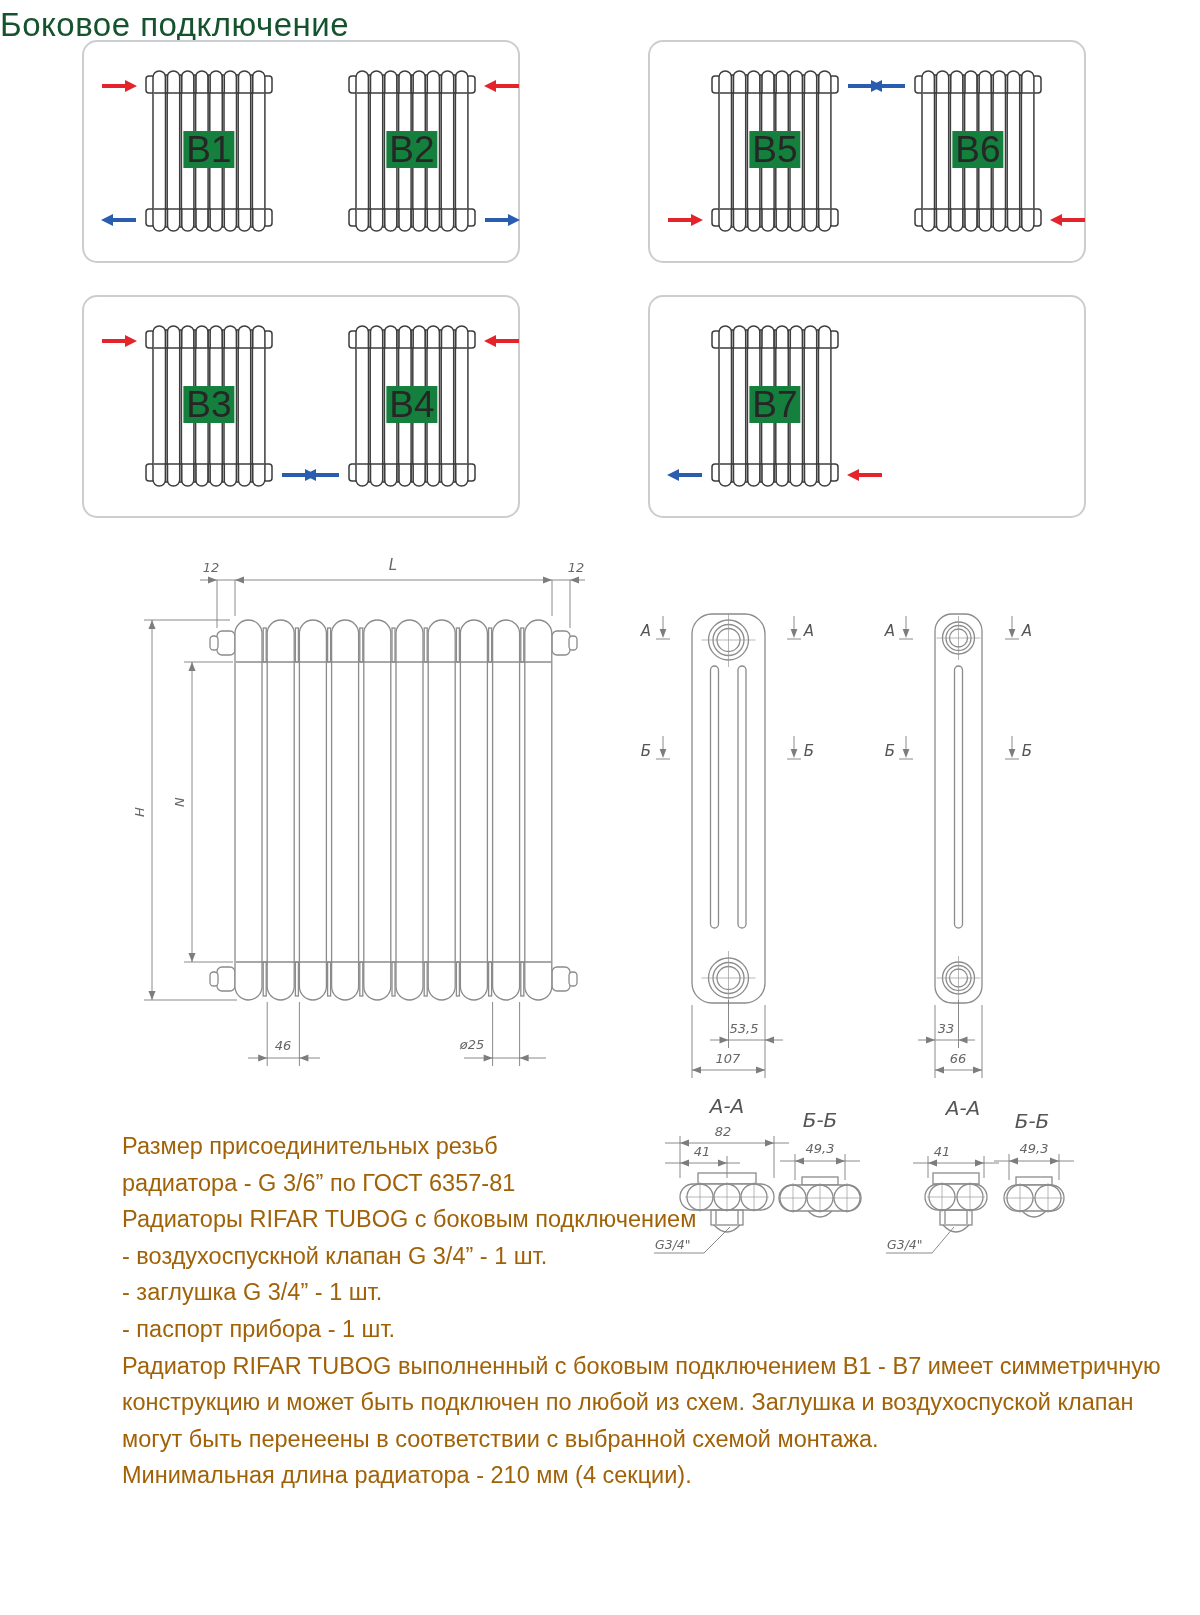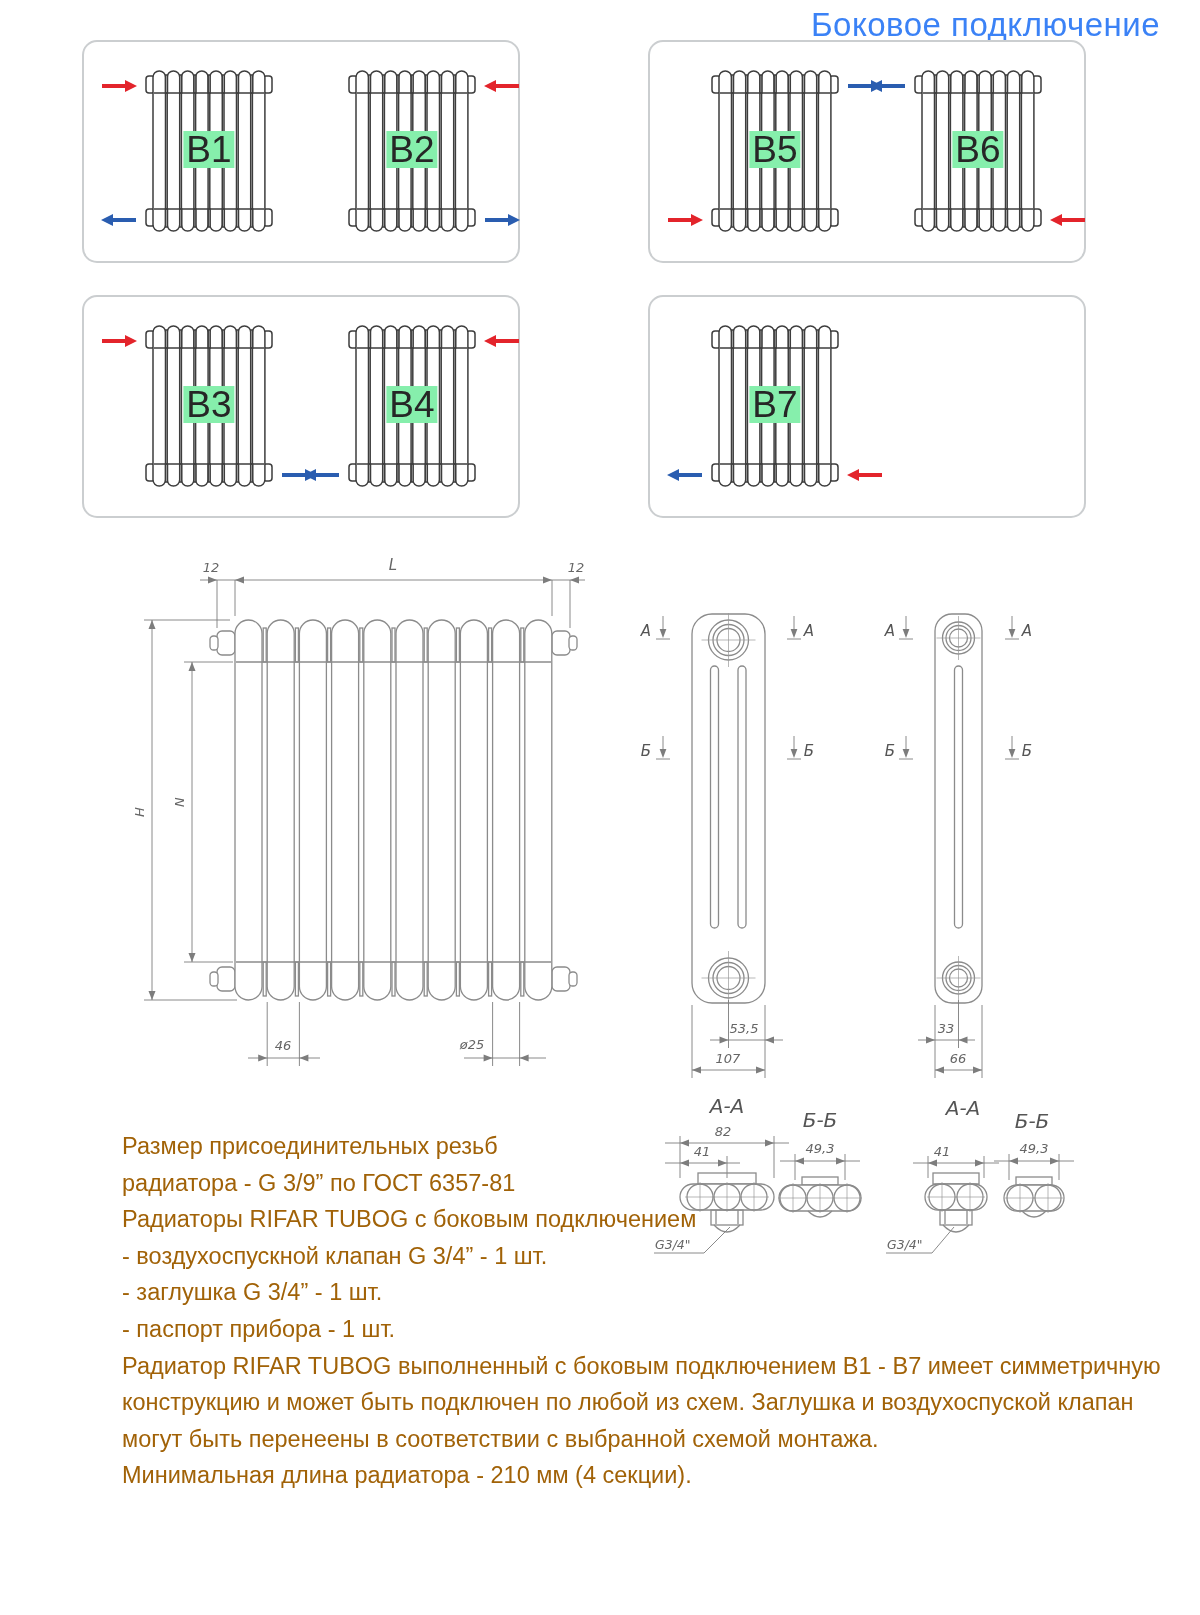--- a/index.html
+++ b/index.html
@@ -1,33 +1,33 @@
 <!DOCTYPE html>
 <html><head>
 <meta charset="utf-8">
 <style>
   html,body{margin:0;padding:0;background:#fff;}
   .page{position:relative;width:1200px;height:1615px;background:#fff;overflow:hidden;
         font-family:"Liberation Sans",sans-serif;}
-  .title{position:absolute;left:0;top:6px;width:1160px;text-align:right;
-         font-size:33px;font-weight:300;letter-spacing:.5px;color:#3b82f6;}
+  .title{position:absolute;left:0;top:6px;width:1160px;text-align:left;
+         font-size:33px;font-weight:300;letter-spacing:.5px;color:#14532d;}
   
   .scheme-box{position:absolute;width:438px;height:223px;border:2px solid #cbced0;
               border-radius:15px;background:#fff;box-sizing:border-box;}
   #box1{left:82px;top:40px}
   #box2{left:648px;top:40px}
   #box3{left:82px;top:295px}
   #box4{left:648px;top:295px}
   .scheme-cell{position:absolute;top:20px;width:128px;height:178px;}
   .cell-a{left:61px}
   .cell-b{left:264px}
   .rad-svg{display:block;width:128px;height:178px;}
   .rs{fill:#fff;stroke:#3d3d3d;stroke-width:1.5;}
   .rad-label{position:absolute;left:50%;top:50%;transform:translate(-50%,-54%);
-             font-size:37px;color:#262626;background:#86efac;padding:0 3px;line-height:1;}
+             font-size:37px;color:#262626;background:#15803d;padding:0 3px;line-height:1;}
   .arrow{position:absolute;width:36px;height:12px;}
   .c-tl{top:16px;left:-44px}
   .c-tr{top:16px;right:-44px}
   .c-bl{bottom:16px;left:-44px}
   .c-br{bottom:16px;right:-44px}
   .d-left svg{transform:scaleX(-1);}
   
   .tech{position:absolute;left:80px;top:550px;}
   .ln{fill:#fff;stroke:#8b8b8b;stroke-width:1.3;}
   .lnf{fill:none;stroke:#8b8b8b;stroke-width:1.3;}
@@ -454,21 +454,21 @@
       <rect x="936" y="627" width="36" height="8" class="lnf"></rect>
       <rect x="924" y="635" width="60" height="26" rx="13" class="ln"></rect>
       <use href="#scirc" transform="translate(940,648)"></use>
       <use href="#scirc" transform="translate(968,648)"></use>
       <path d="M942,661 Q954,673 966,661" class="lnf"></path>
     </g>
   </svg>
 
   <div class="notes">
     <div>Размер присоединительных резьб</div>
-    <div>радиатора - G 3/9” по ГОСТ 6357-81</div>
+    <div>радиатора - G 3/6” по ГОСТ 6357-81</div>
     <div>Радиаторы RIFAR TUBOG с боковым подключением</div>
     <div>- воздухоспускной клапан G 3/4” - 1 шт.</div>
     <div>- заглушка G 3/4” - 1 шт.</div>
     <div>- паспорт прибора - 1 шт.</div>
     <div>Радиатор RIFAR TUBOG выполненный с боковым подключением B1 - B7 имеет симметричную</div>
     <div>конструкцию и может быть подключен по любой из схем. Заглушка и воздухоспуской клапан</div>
     <div>могут быть перенеены в соответствии с выбранной схемой монтажа.</div>
     <div>Минимальная длина радиатора - 210 мм (4 секции).</div>
   </div>
 

